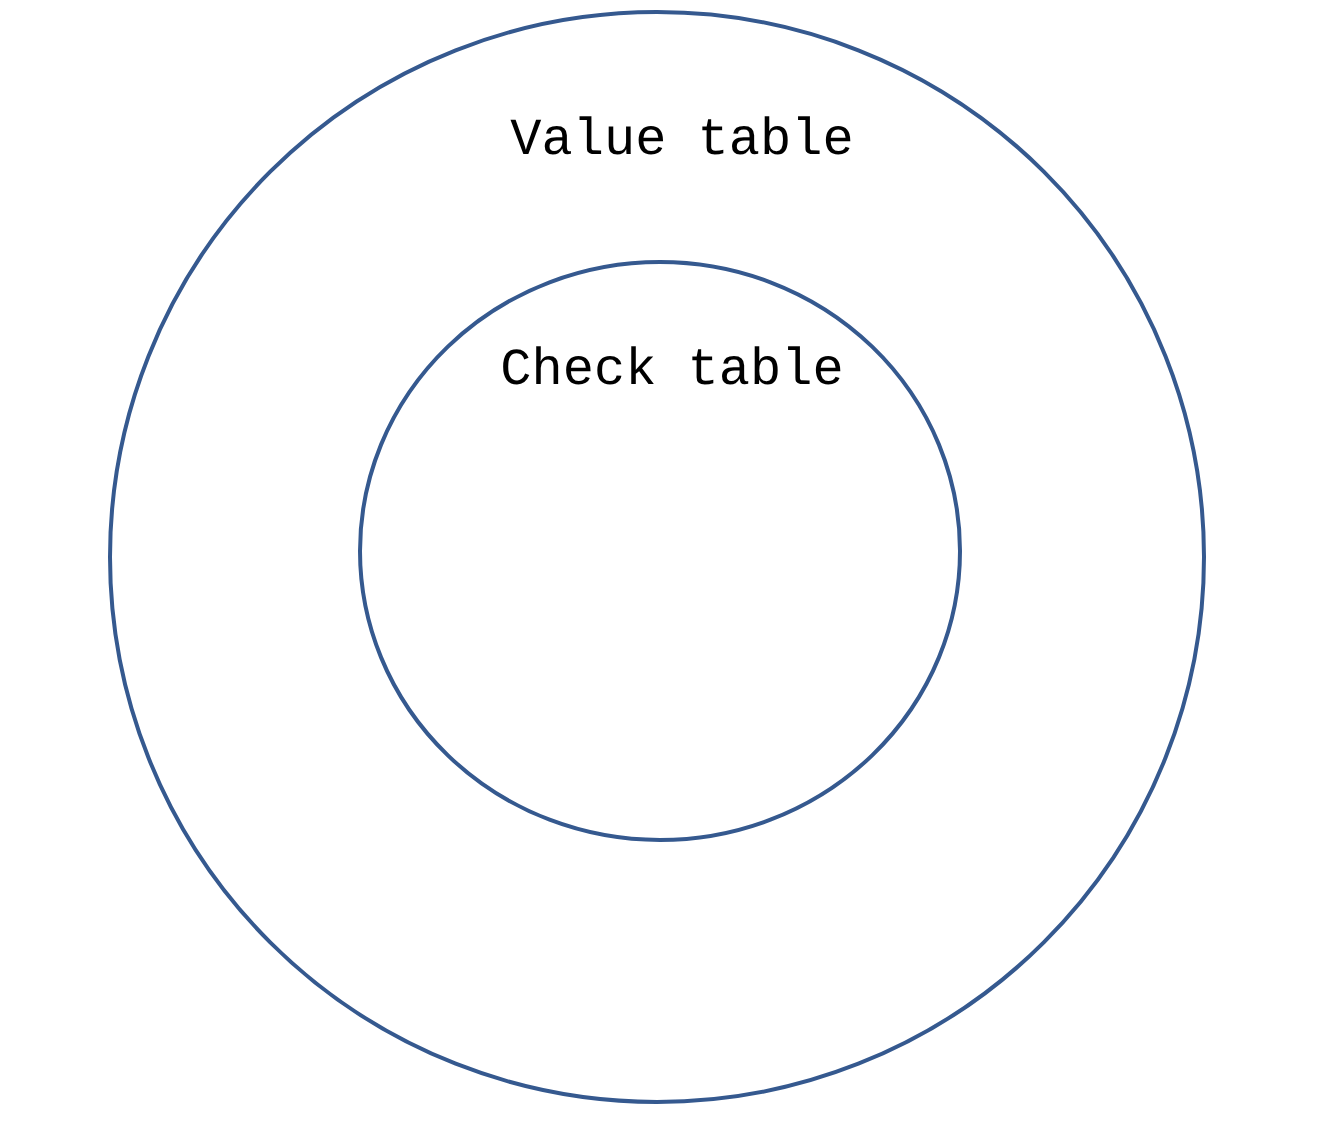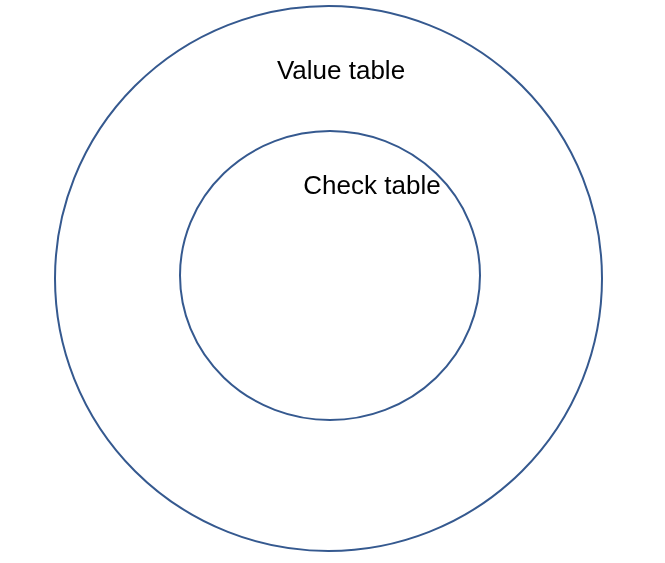--- a/index.html
+++ b/index.html
@@ -24,29 +24,29 @@
       display: block;
     }
     .circle-label {
       position: absolute;
       transform: translateX(-50%);
       font-size: 26px;
       line-height: 1.1;
       color: #000000;
       white-space: nowrap;
       letter-spacing: 0px;
+      font-family: Liberation Mono, monospace;
     }
     .label-outer {
       left: 341px;
       top: 56px;
     }
     .label-inner {
       left: 336px;
       top: 171px;
-      margin-left: 36px;
     }
   </style>
 </head>
 <body>
 
 <div class="canvas">
 
   <svg class="diagram-svg" viewBox="0 0 665 563" xmlns="http://www.w3.org/2000/svg">
     <ellipse cx="328.5" cy="278.5" rx="273.5" ry="272.5" fill="none" stroke-width="2" stroke="#35598F"></ellipse>
     <ellipse cx="330" cy="275.5" rx="150" ry="144.5" fill="none" stroke-width="2" stroke="#35598F"></ellipse>

